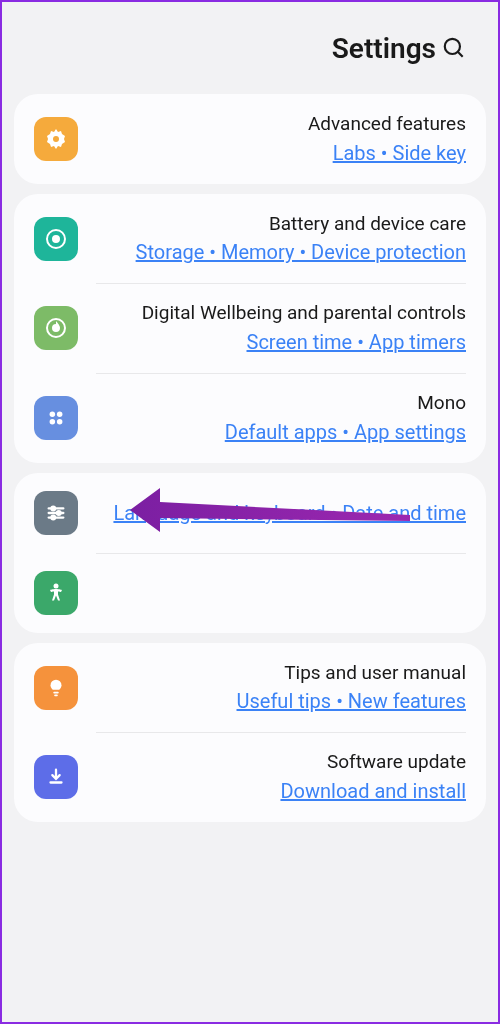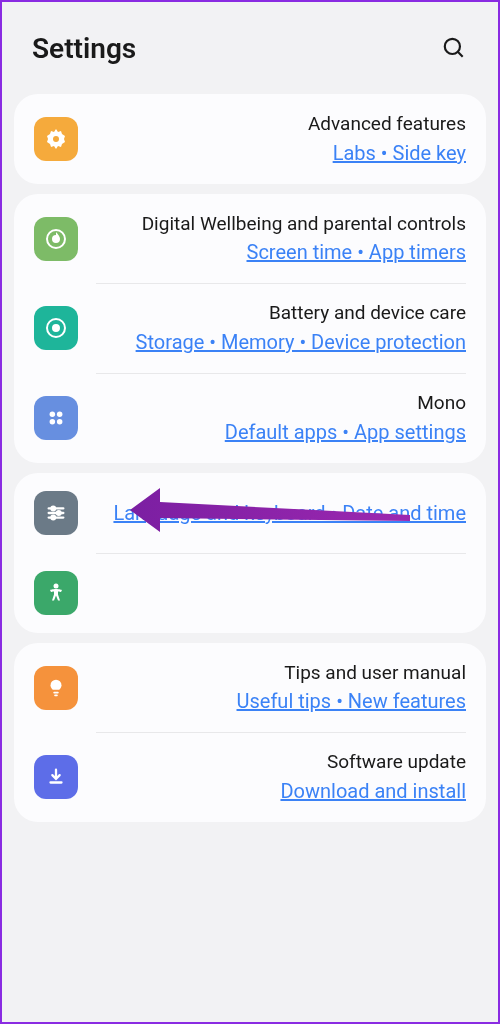--- a/index.html
+++ b/index.html
@@ -7,21 +7,21 @@
       width: 500px;
       height: 1024px;
       background: #f2f2f4;
       font-family: -apple-system, BlinkMacSystemFont, 'Segoe UI', Roboto, sans-serif;
       border: 2px solid #8a2be2;
       position: relative;
       overflow: hidden;
     }
     .header {
       display: flex;
-      justify-content: space-between;
+      justify-content: flex-end;
       align-items: center;
       padding: 28px 26px 18px 30px;
     }
     .title {
       font-size: 28px;
       font-weight: 600;
       color: #1a1a1a;
     }
     .search-btn {
       width: 36px;
@@ -119,41 +119,41 @@
     </div>
     <div class="text-wrap">
       <div class="item-title">Advanced features</div>
       <div class="item-sub">Labs  •  Side key</div>
     </div>
   </div>
 </div>
 
 <div class="group">
   <div class="item">
+    <div class="icon-wrap ic-bat">
+      <svg width="24" height="24" viewBox="0 0 24 24" fill="none" stroke="#fff" stroke-width="2">
+          <circle cx="12" cy="12" r="9"></circle>
+          <circle cx="12" cy="12" r="3" fill="#fff"></circle>
+        </svg>
+    </div>
+    <div class="text-wrap">
+      <div class="item-title">Battery and device care</div>
+      <div class="item-sub">Storage  •  Memory  •  Device protection</div>
+    </div>
+  </div>
+  <div class="item">
     <div class="icon-wrap ic-dig">
       <svg width="24" height="24" viewBox="0 0 24 24" fill="none" stroke="#fff" stroke-width="2">
           <circle cx="12" cy="12" r="9"></circle>
           <path d="M12 8a4 4 0 0 0-4 4 4 4 0 0 0 8 0c0-3-4-7-4-7" fill="#fff" stroke="none"></path>
         </svg>
     </div>
     <div class="text-wrap">
       <div class="item-title">Digital Wellbeing and parental controls</div>
       <div class="item-sub">Screen time  •  App timers</div>
-    </div>
-  </div>
-  <div class="item">
-    <div class="icon-wrap ic-bat">
-      <svg width="24" height="24" viewBox="0 0 24 24" fill="none" stroke="#fff" stroke-width="2">
-          <circle cx="12" cy="12" r="9"></circle>
-          <circle cx="12" cy="12" r="3" fill="#fff"></circle>
-        </svg>
-    </div>
-    <div class="text-wrap">
-      <div class="item-title">Battery and device care</div>
-      <div class="item-sub">Storage  •  Memory  •  Device protection</div>
     </div>
   </div>
   <div class="item">
     <div class="icon-wrap ic-apps">
       <svg width="22" height="22" viewBox="0 0 24 24" fill="#fff">
           <circle cx="8" cy="8" r="3"></circle>
           <circle cx="16" cy="8" r="3"></circle>
           <circle cx="8" cy="16" r="3"></circle>
           <circle cx="16" cy="16" r="3"></circle>
         </svg>

